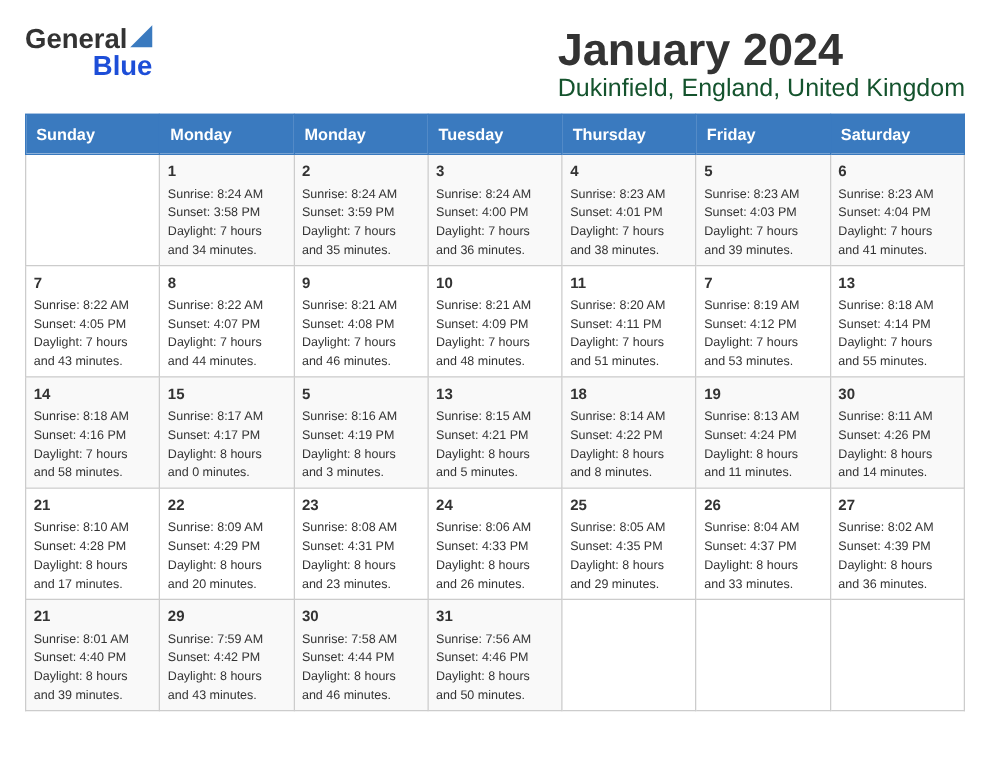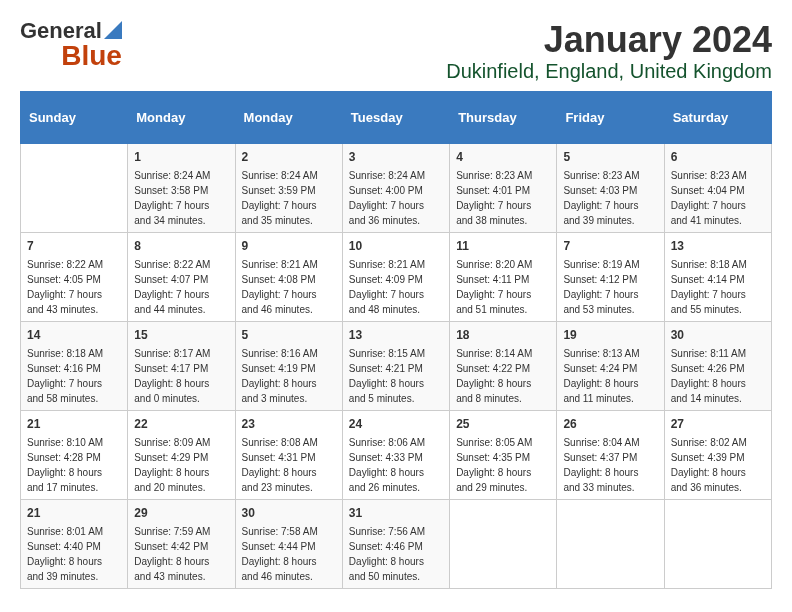--- a/index.html
+++ b/index.html
@@ -21,48 +21,47 @@
       flex-direction: column;
       align-items: flex-end;
     }
     .logo-general {
       font-size: 22px;
       font-weight: bold;
       color: #333;
       line-height: 1;
     }
     .logo-blue {
-      font-size: 28px;
-      font-weight: bold;
-      color: #c2410c;
+      font-size: 22px;
+      font-weight: bold;
+      color: #1d4ed8;
       line-height: 1;
     }
     .title-block {
-      text-align: right;
     }
     .month-title {
       font-size: 36px;
       font-weight: bold;
       color: #333;
       line-height: 1.1;
     }
     .location {
       font-size: 20px;
       color: #14532d;
     }
     table {
       width: 100%;
       border-collapse: collapse;
     }
     thead tr th {
       background: #3a7abf;
       color: #fff;
       font-size: 13px;
       font-weight: bold;
-      padding: 18px 8px;
+      padding: 8px 8px;
       text-align: left;
       border: 1px solid #3a7abf;
     }
     tbody tr td {
       border: 1px solid #ccc;
       vertical-align: top;
       padding: 4px 6px;
       width: calc(100% / 7);
       min-height: 80px;
       font-size: 11px;

